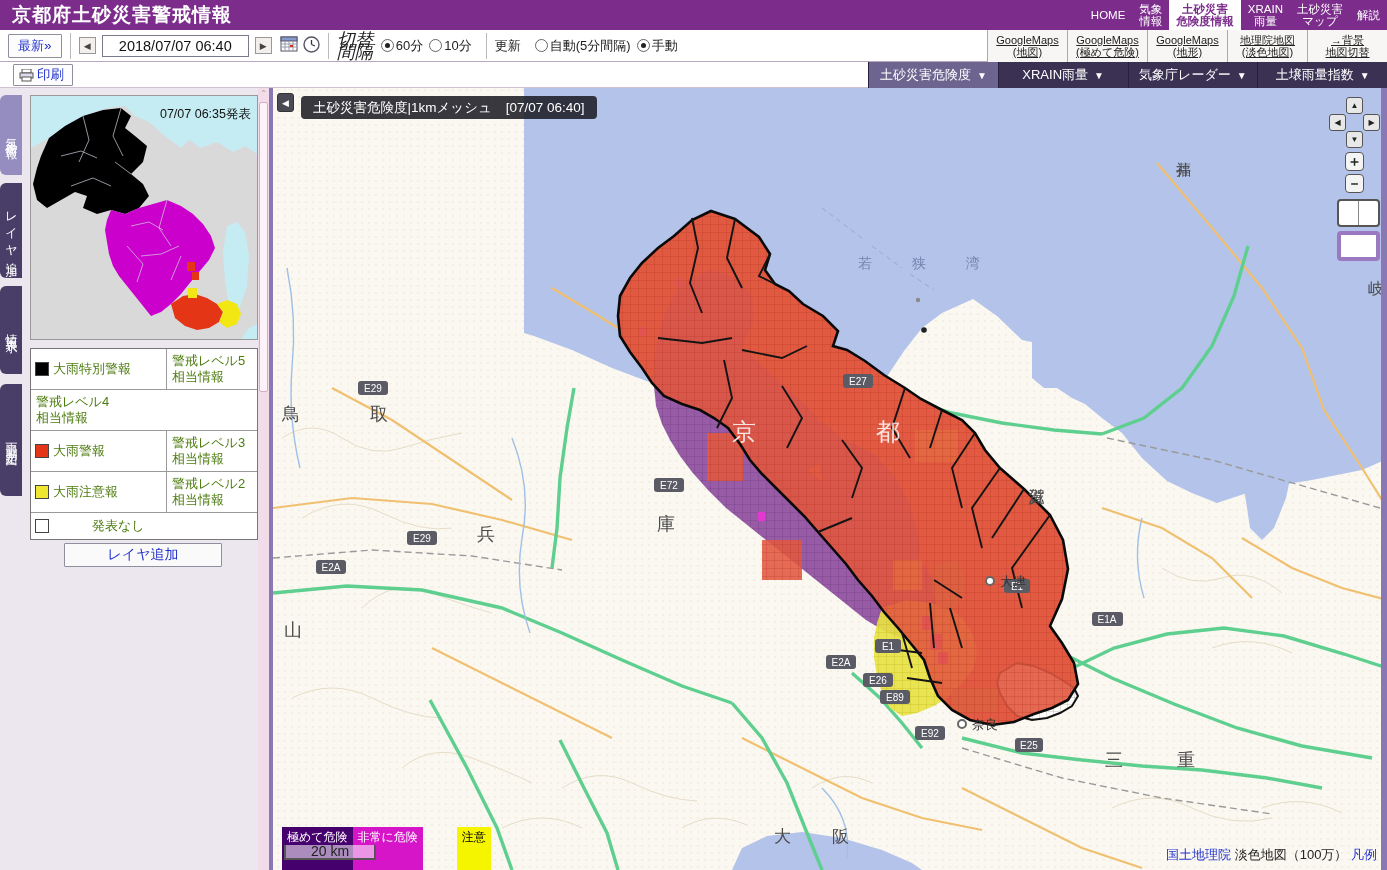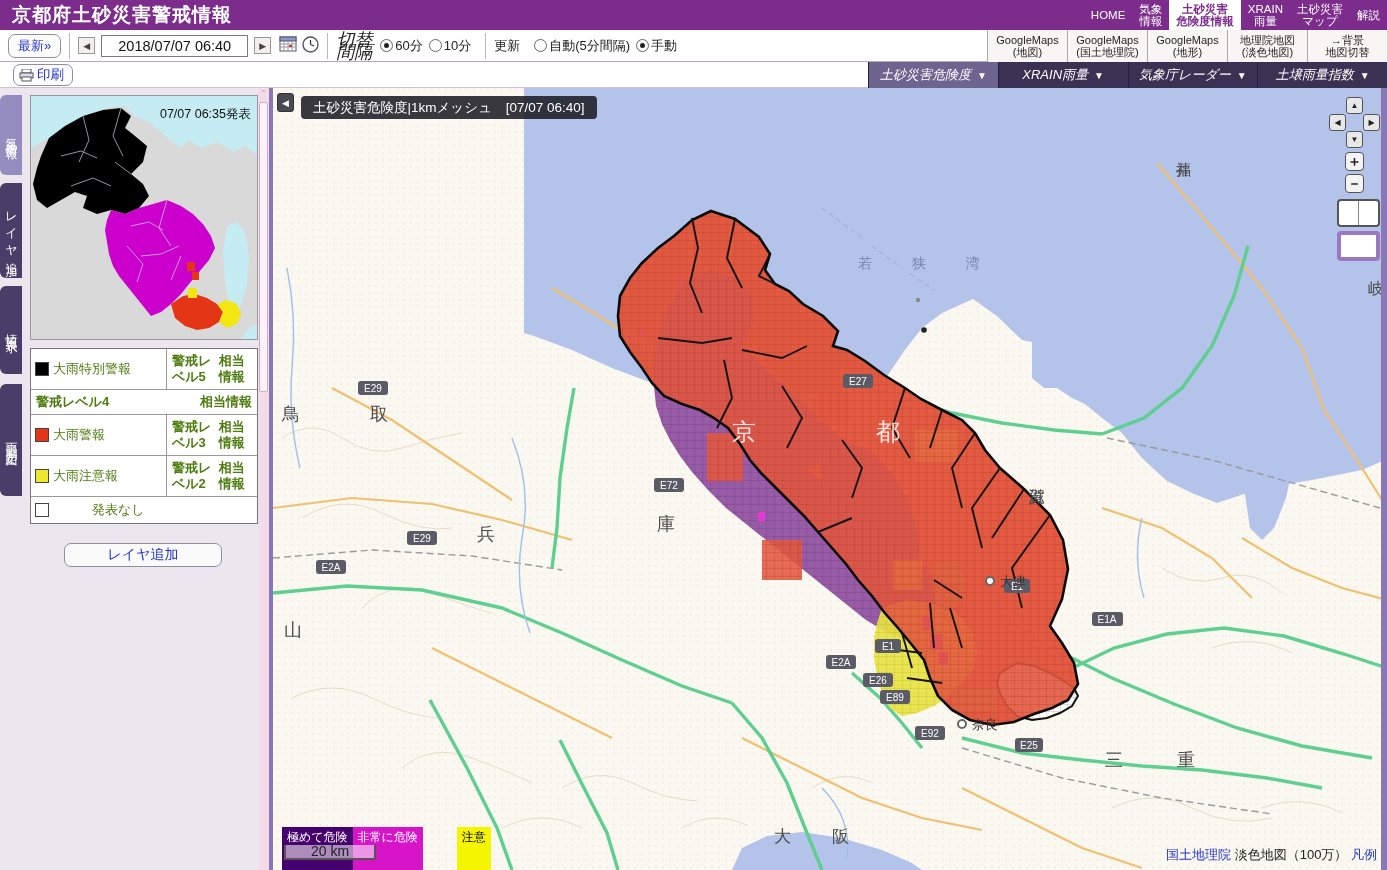--- a/index.html
+++ b/index.html
@@ -10,50 +10,50 @@
   
   #header { left:0; top:0; width:1387px; height:30px; background:#7c2d8c; color:#fff; display:flex; align-items:center; }
   #header .title { font-size:19px; font-weight:bold; padding-left:12px; letter-spacing:1px; }
   #nav { margin-left:auto; display:flex; align-items:stretch; height:30px; }
   .nav-item { display:flex; flex-direction:column; justify-content:center; align-items:center; padding:0 7px; font-size:11.5px; line-height:12px; color:#fff; cursor:pointer; white-space:nowrap; }
   .nav-item.active { background:#fff; color:#7c2d8c; font-weight:bold; }
 
   
   #toolbar { left:0; top:30px; width:1387px; height:32px; background:#fff; border-bottom:1px solid #b9a8c0; display:flex; align-items:center; font-size:13px; color:#222; }
   .tb-sep { width:1px; height:26px; background:#bbb; margin:0 8px; }
-  .btn { border:1px solid #8f8f9f; border-radius:7px; background:#fdfdfd; cursor:pointer; }
+  .btn { border:1px solid #8f8f9f; border-radius:1px; background:#fdfdfd; cursor:pointer;font-family:Liberation Mono, monospace; }
   #latest-btn { margin-left:8px; padding:2px 9px; color:#2233cc; font-size:13px; }
   .mini-btn { width:17px; height:17px; display:flex; align-items:center; justify-content:center; font-size:9px; color:#444; background:#f2efec; border:1px solid #999; }
   #dt-input { width:147px; height:22px; border:1px solid #7a7a8a; font-size:14.5px; text-align:center; color:#111; margin:0 6px; font-family:"Liberation Sans","DejaVu Sans",sans-serif; }
   .two-line-lbl { font-size:18px; line-height:12px;font-style:italic; }
   .radio { display:inline-block; width:13px; height:13px; border:1px solid #666; border-radius:50%; background:#fff; vertical-align:-2px; margin-right:2px; position:relative; }
   .radio.sel::after { content:""; position:absolute; left:3px; top:3px; width:5px; height:5px; border-radius:50%; background:#222; }
   .radio-lbl { margin-right:6px; cursor:pointer; }
-  #basemap-row { margin-left:auto; display:flex; height:32px; }
+  #basemap-row { margin-left:auto; display:flex; height:32px;text-decoration:underline; }
   .bm-btn { width:80px; border-left:1px solid #aaa; display:flex; flex-direction:column; align-items:center; justify-content:center; font-size:11px; line-height:12px; color:#222; background:#f8f6f4; cursor:pointer; text-align:center; }
 
   
   #toolbar2 { left:0; top:62px; width:1387px; height:26px; background:#fff; border-bottom:1px solid #cfc0d4; }
   #print-btn { left:13px; top:64px; height:22px; padding:1px 8px 1px 5px; display:flex; align-items:center; gap:3px; color:#2233cc; font-size:13.5px; }
   #layer-bar { left:868px; top:62px; width:519px; height:26px; background:#3a3153; display:flex; }
-  .dd { flex:1; display:flex; align-items:center; justify-content:center; gap:6px; color:#fff; font-size:13px; border-left:1px solid #262040; cursor:pointer; background:#3a3153; white-space:nowrap;font-style:italic; }
+  .dd { flex:1; display:flex; align-items:center; justify-content:center; gap:6px; color:#fff; font-size:13px; border-left:1px solid #262040; cursor:pointer; background:#3a3153; white-space:nowrap; }
   .dd.active { background:#6d6590; }
   .dd .arr { font-size:10px; }
 
   
   #sidebar { left:0; top:88px; width:258px; height:782px; background:#ece6ee; }
   .vtab { position:absolute; left:0; width:22px; color:#fff; writing-mode:vertical-rl; text-orientation:upright; font-size:12px; letter-spacing:3px; display:flex; align-items:center; justify-content:center; border-radius:6px 0 0 6px; cursor:pointer; background:#483e68; padding:8px 0; }
   .vtab.active { background:#958cc0; }
   #minimap-box { left:30px; top:95px; width:228px; height:245px; border:1px solid #999; background:#d9d9d9; }
   #legend-table { left:30px; top:348px; width:228px; background:#fff; border:1px solid #777; font-size:13px; color:#4d7c0f; }
   .lg-row { display:flex; border-bottom:1px solid #999; }
   .lg-row:last-child { border-bottom:none; }
   .lg-left { width:136px; padding:10px 4px; display:flex; align-items:center; gap:4px; border-right:1px solid #999; }
   .lg-row:last-child .lg-left { border-right:none; width:100%; padding:4px;gap:43px; }
-  .lg-right { flex:1; padding:4px 5px; line-height:16px; display:flex; flex-direction:row; justify-content:space-between;font-weight:bold; }
+  .lg-right { flex:1; padding:4px 5px; line-height:16px; display:flex; flex-direction:column; justify-content:flex-end; }
   .swatch { width:14px; height:14px; border:1px solid #444; flex:none; }
   #add-layer-btn { left:64px; top:543px; width:158px; height:24px; color:#2233cc; font-size:14px; display:flex; align-items:center; justify-content:center; background:#fbfafa; }
 
   
   #side-scroll { left:258px; top:88px; width:11px; height:782px; background:#f3dcea; }
   #side-thumb { left:259px; top:102px; width:9px; height:290px; background:#fdf2f8; border:1px solid #d3aec4; border-radius:2px; }
   #side-scroll-arrow { left:259px; top:89px; width:9px; font-size:8px; color:#a98; text-align:center; }
   #divider { left:269px; top:88px; width:4px; height:782px; background:#8a78b4; }
 
   
@@ -147,21 +147,21 @@
   <span class="radio-lbl"><span class="radio"></span><span>自動(5分間隔)</span></span>
   <span class="radio-lbl"><span class="radio sel"></span><span>手動</span></span>
 
   <div id="basemap-row">
     <div class="bm-btn">
         <span>GoogleMaps</span>
         <span>(地図)</span>
       </div>
     <div class="bm-btn">
         <span>GoogleMaps</span>
-        <span>(国土地理院)</span>
+        <span>(極めて危険)</span>
       </div>
     <div class="bm-btn">
         <span>GoogleMaps</span>
         <span>(地形)</span>
       </div>
     <div class="bm-btn">
         <span>地理院地図</span>
         <span>(淡色地図)</span>
       </div>
     <div class="bm-btn">

